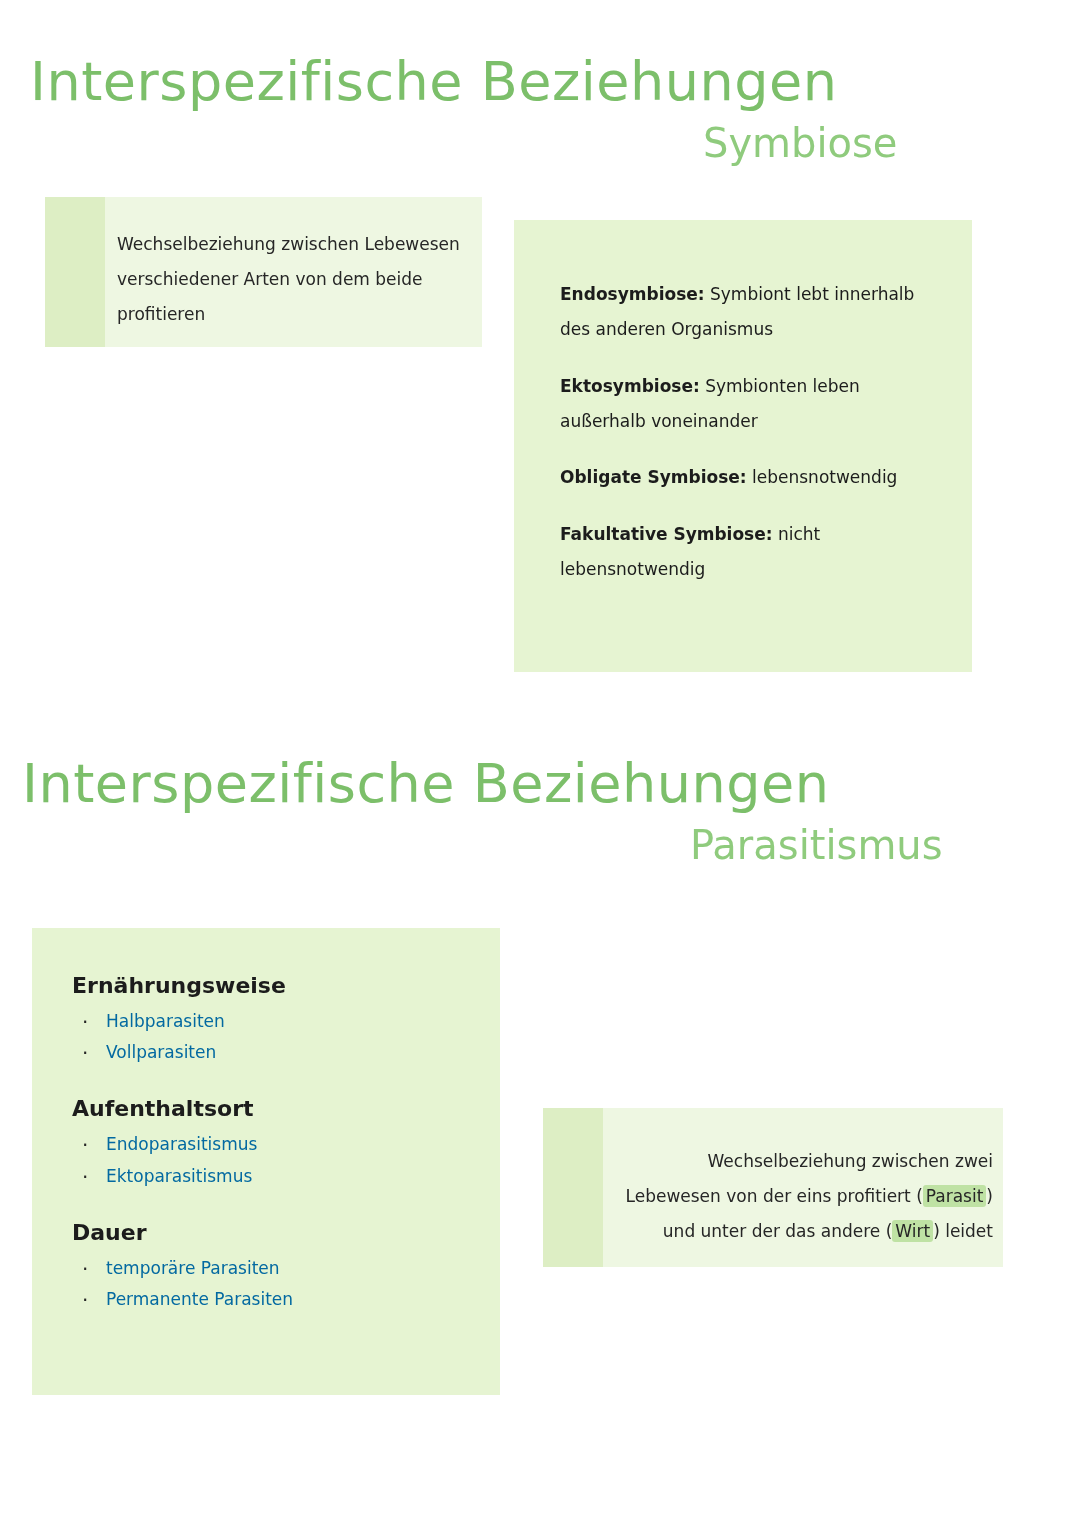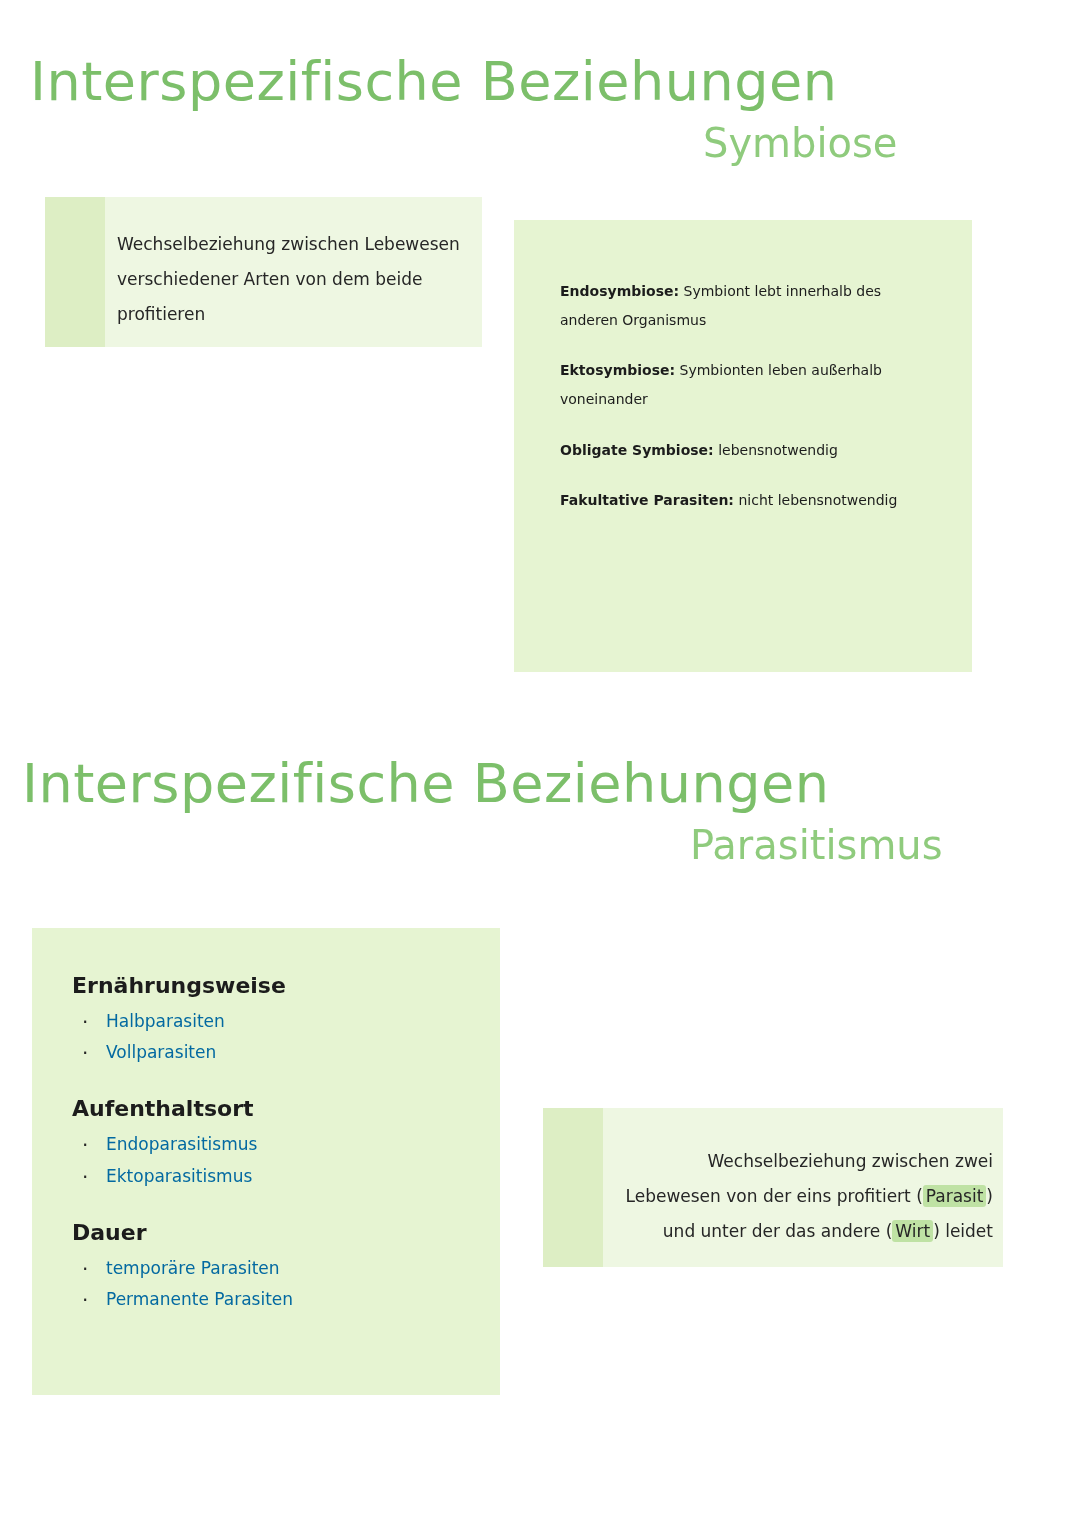--- a/index.html
+++ b/index.html
@@ -108,21 +108,21 @@
     width: 458px;
     height: 452px;
   }
   #symbiose-list {
     position: absolute;
     left: 46px;
     top: 57px;
     width: 378px;
   }
   .term-item {
-    font-size: 14px;
+    font-size: 17px;
     line-height: 2.05;
     margin-bottom: 22px;
     color: #1c1c1c;
   }
   .term-item:last-child { margin-bottom: 0; }
   .term {
     font-weight: 700;
   }
   .term-def {
     font-weight: 400;
@@ -213,21 +213,21 @@
 
       <div class="term-item">
         <span class="term">Ektosymbiose:</span><span class="term-def"> Symbionten leben außerhalb voneinander</span>
       </div>
 
       <div class="term-item">
         <span class="term">Obligate Symbiose:</span><span class="term-def"> lebensnotwendig</span>
       </div>
 
       <div class="term-item">
-        <span class="term">Fakultative Parasiten:</span><span class="term-def"> nicht lebensnotwendig</span>
+        <span class="term">Fakultative Symbiose:</span><span class="term-def"> nicht lebensnotwendig</span>
       </div>
 
     </div>
   </div>
 
   <div class="main-title" id="title-2">Interspezifische Beziehungen</div>
 
   <div class="sub-title" id="subtitle-2">Parasitismus</div>
 
   <div class="box" id="kategorien-box">

